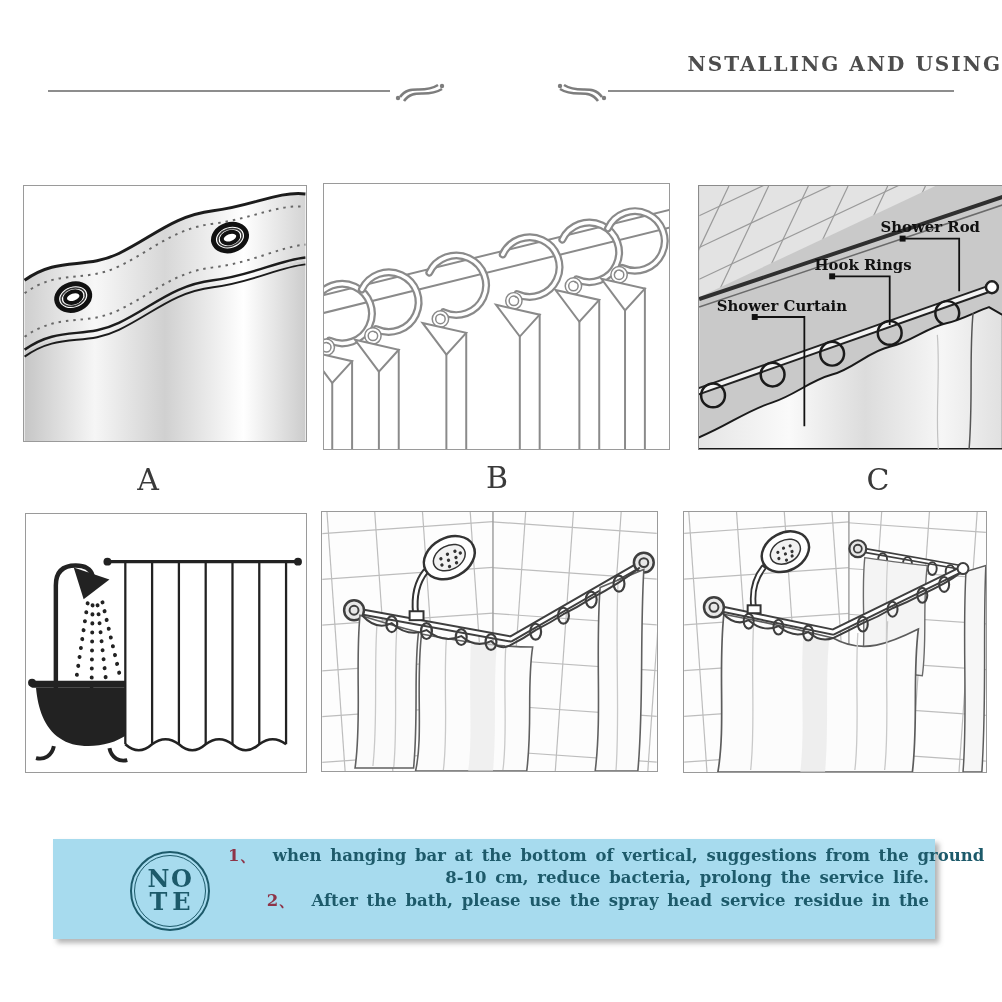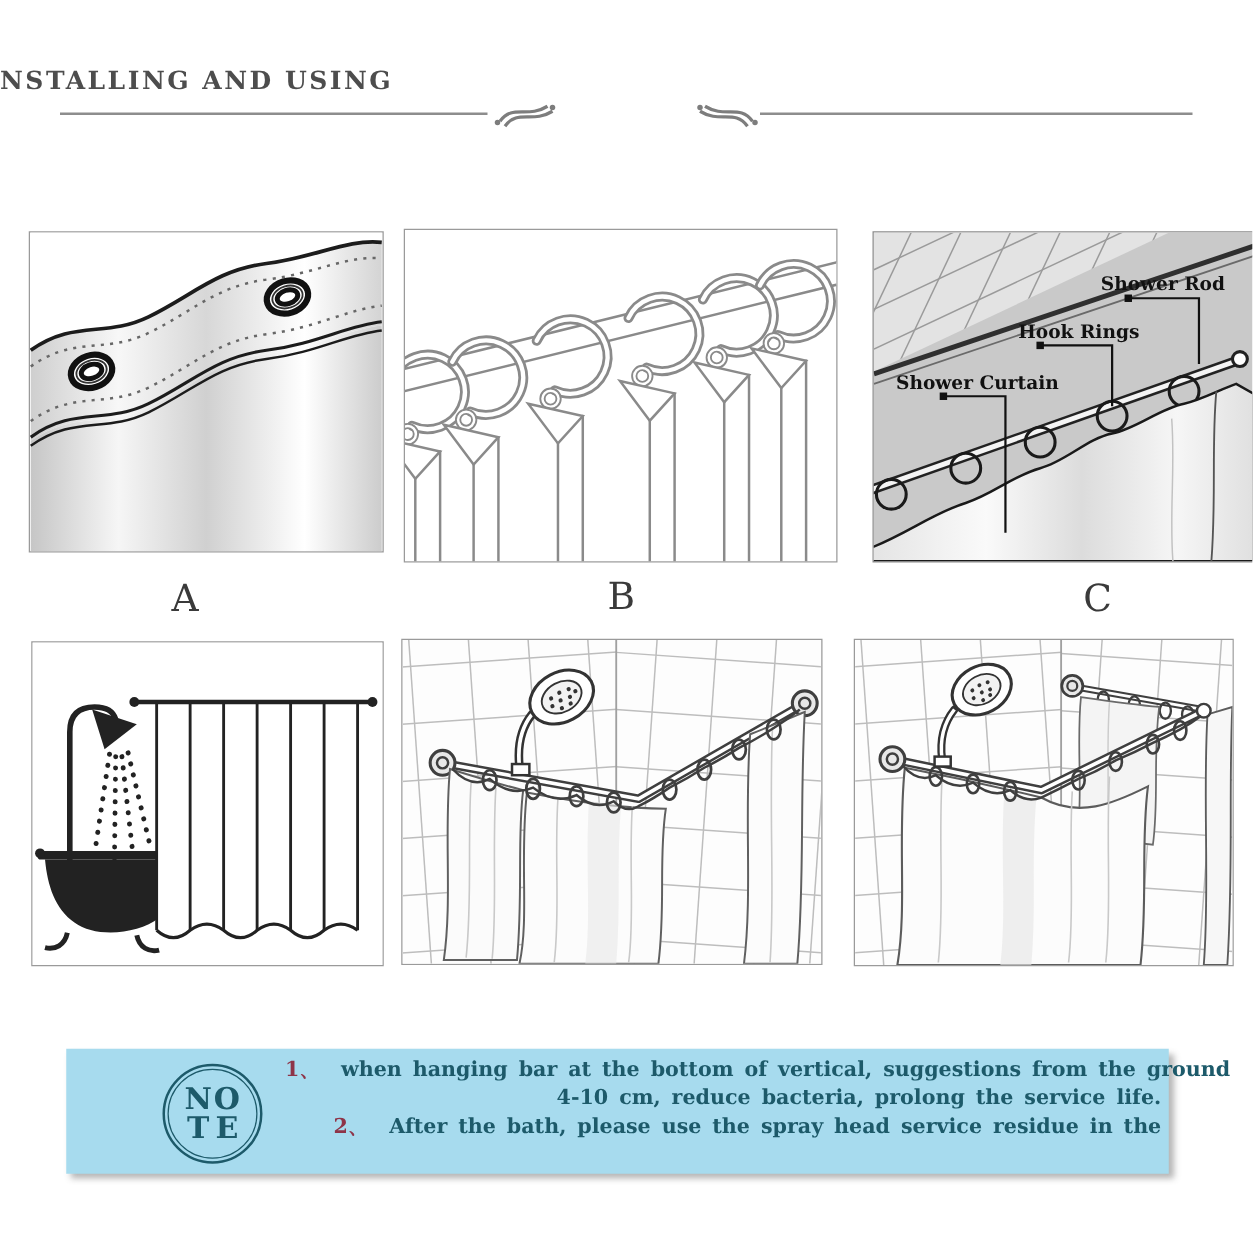--- a/index.html
+++ b/index.html
@@ -1,19 +1,19 @@
 <!DOCTYPE html>
 <html><head>
 <meta charset="utf-8">
 <style>
   html,body{margin:0;padding:0;background:#fff;}
   .page{position:relative;width:1002px;height:1002px;background:#fff;overflow:hidden;
         font-family:"DejaVu Serif", serif;}
   
-  .title{position:absolute;top:52px;left:0;right:0;text-align:left;
+  .title{position:absolute;top:52px;left:0;right:0;text-align:right;
          font-size:20px;font-weight:bold;letter-spacing:2px;color:#4d4d4d;}
   .divline{position:absolute;top:90px;height:2px;background:#8d8d8d;}
   .divline.l{left:48px;width:342px;}
   .divline.r{left:608px;width:346px;}
   .orn{position:absolute;top:77px;width:58px;height:28px;}
   .orn.l{left:392px;} .orn.r{left:552px;}
   
   .panel{position:absolute;border:1px solid #9a9a9a;background:#fff;box-sizing:border-box;}
   .panel svg{display:block;width:100%;height:100%;}
   .p-a{left:23px;top:185px;width:284px;height:257px;}
@@ -486,21 +486,21 @@
         <span>O</span>
         <span>T</span>
         <span>E</span>
       </div>
     </div>
     <div class="note-text">
       <div class="note-line">
         <span class="note-num">1、</span>
         <span>when hanging bar at the bottom of vertical, suggestions from the ground</span>
       </div>
-      <div class="note-line">4-10 cm, reduce bacteria, prolong the service life.</div>
+      <div class="note-line">8-10 cm, reduce bacteria, prolong the service life.</div>
       <div class="note-line">
         <span class="note-num">2、</span>
         <span>After the bath, please use the spray head service residue in the</span>
       </div>
     </div>
   </div>
 
 </div>
 
 </body></html>

